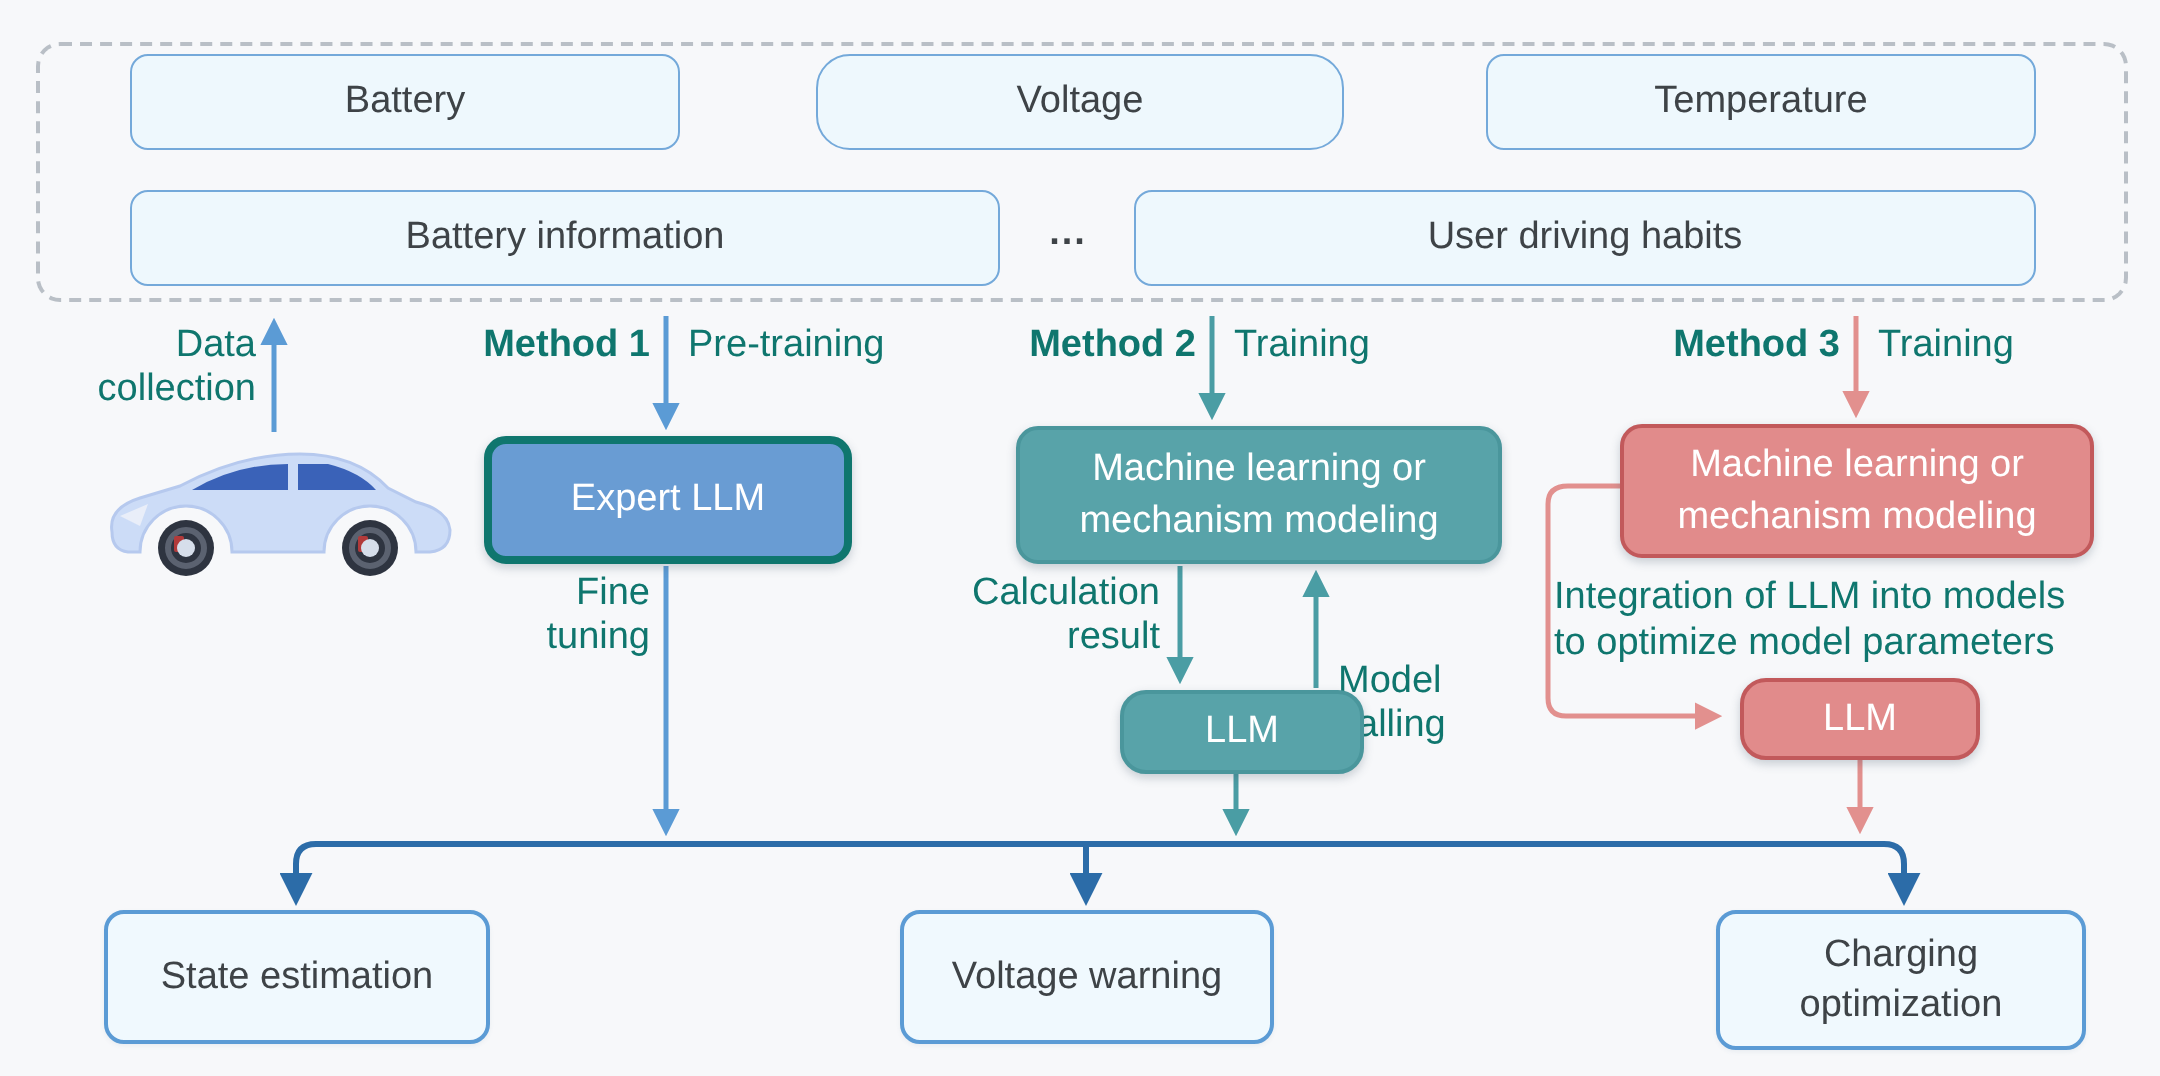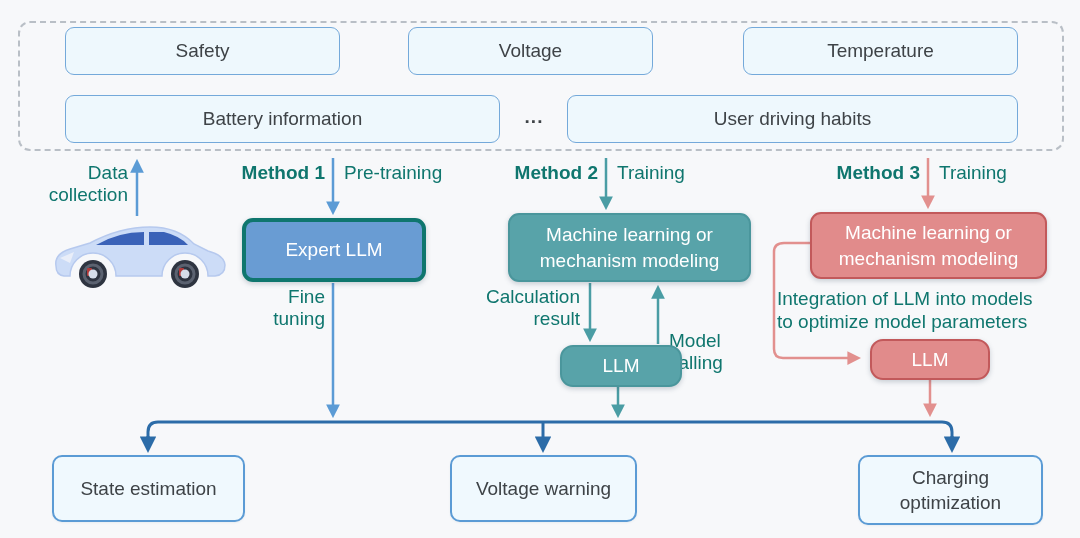--- a/index.html
+++ b/index.html
@@ -70,23 +70,23 @@
 
     <path d="M148,445 L148,432 Q148,422 158,422 L942,422 Q952,422 952,432 L952,445" fill="none" stroke="#2c6ca8" stroke-width="3"></path>
     <line x1="148" y1="436" x2="148" y2="448" stroke="#2c6ca8" stroke-width="3" marker-end="url(#ah-dblue)"></line>
     <line x1="543" y1="423" x2="543" y2="448" stroke="#2c6ca8" stroke-width="3" marker-end="url(#ah-dblue)"></line>
     <line x1="952" y1="436" x2="952" y2="448" stroke="#2c6ca8" stroke-width="3" marker-end="url(#ah-dblue)"></line>
   </svg>
 
   <div class="abs dashed-frame"></div>
 
   <div class="abs light-box" style="left:65px;top:27px;width:275px;height:48px;">
-      <span>Safety</span>
+      <span>Battery</span>
     </div>
-  <div class="abs light-box" style="left:408px;top:27px;width:245px;height:48px;">
+  <div class="abs light-box" style="left:408px;top:27px;width:264px;height:48px;border-radius:17px;">
       <span>Voltage</span>
     </div>
   <div class="abs light-box" style="left:743px;top:27px;width:275px;height:48px;">
       <span>Temperature</span>
     </div>
 
   <div class="abs light-box" style="left:65px;top:95px;width:435px;height:48px;">
       <span>Battery information</span>
     </div>
   <div class="abs ellipsis" style="left:514px;top:106px;width:40px;text-align:center;">...</div>

